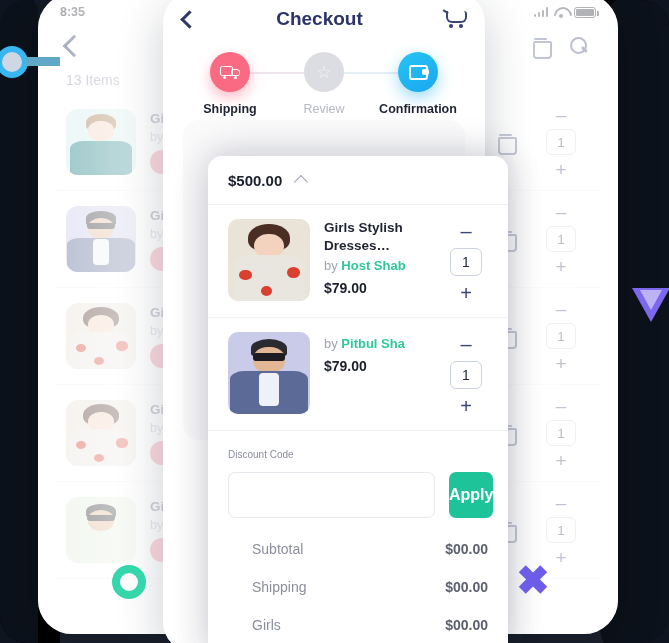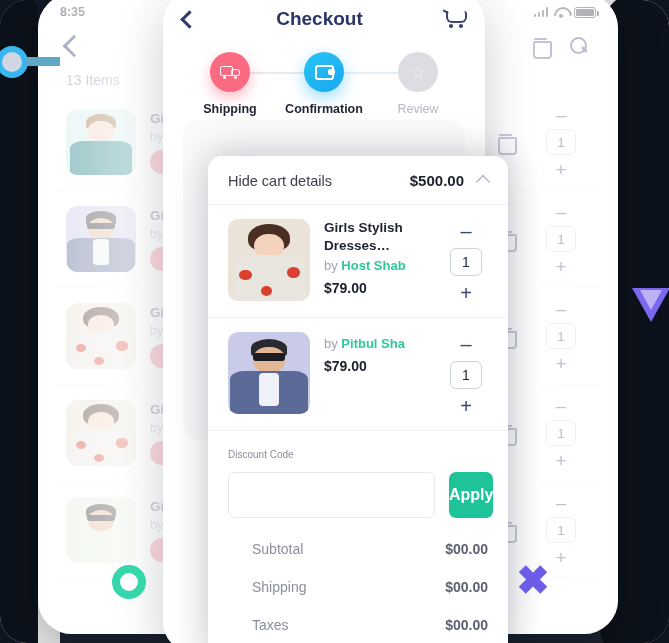--- a/index.html
+++ b/index.html
@@ -3,21 +3,21 @@
 <meta charset="utf-8">
 <style>
   * { box-sizing: border-box; margin: 0; padding: 0; }
   html, body {
     width: 669px; height: 643px;
     overflow: hidden;
     font-family: "Liberation Sans", sans-serif;
     background: #0f1520;
   }
 
-  #stage { position: relative; width: 669px; height: 643px; overflow: hidden; background: #e5e5e5; border-radius: 27px; }
+  #stage { position: relative; width: 669px; height: 643px; overflow: hidden; background: #000000; border-radius: 27px; }
 
   
   .dark-blob {
     position: absolute; background: #1c2433; border-radius: 44px;
   }
   .blob-a { left: -60px; top: -80px; width: 300px; height: 480px; background: #121a26; border-radius: 0 0 90px 0; }
   .blob-b { left: 60px; top: 500px; width: 420px; height: 200px; background: #1b2330; border-radius: 80px 0 0 0; }
   .blob-c { left: 470px; top: 380px; width: 230px; height: 290px; background: #1b2330; border-radius: 60px 0 0 0; }
   .blob-d { left: 600px; top: -10px; width: 90px; height: 680px; background: #0c121b; }
   .blob-e { left: -10px; top: -10px; width: 48px; height: 680px; background: #0c121b; }
@@ -513,42 +513,41 @@
               <span class="truck-w">
                 <i></i>
                 <i></i>
               </span>
             </span>
         </div>
         <div class="step-label">Shipping</div>
       </div>
 
       <div class="step">
+        <div class="step-circle c-rev">
+          <span class="star-glyph">☆</span>
+        </div>
+        <div class="step-label muted">Review</div>
+      </div>
+
+      <div class="step">
         <div class="step-circle c-conf">
           <span class="ico-wallet"></span>
         </div>
         <div class="step-label">Confirmation</div>
-      </div>
-
-      <div class="step">
-        <div class="step-circle c-rev">
-          <span class="star-glyph">☆</span>
-        </div>
-        <div class="step-label muted">Review</div>
       </div>
     </div>
 
     <div class="inner-card"></div>
     <div class="fg-veil"></div>
   </div>
 
   <div class="sheet">
 
     <div class="sheet-head">
-      <span class="sheet-head-label">Hide cart details</span>
       <span class="sheet-total">$500.00</span>
       <span class="chev-up"></span>
     </div>
 
     <div class="sheet-item">
       <div class="si-thumb">
         <div class="art art-girl">
             <div class="hair"></div>
             <div class="face"></div>
             <div class="dress"></div>
@@ -601,21 +600,21 @@
     <div class="totals">
       <div class="tot-row">
         <span class="tot-label">Subtotal</span>
         <span class="tot-val">$00.00</span>
       </div>
       <div class="tot-row">
         <span class="tot-label">Shipping</span>
         <span class="tot-val">$00.00</span>
       </div>
       <div class="tot-row">
-        <span class="tot-label">Taxes</span>
+        <span class="tot-label">Girls</span>
         <span class="tot-val">$00.00</span>
       </div>
 
     </div>
   </div>
 
   <div class="deco-ring"></div>
   <div class="deco-x">✖</div>
   <div class="deco-v"></div>
   <div class="deco-gear"></div>

